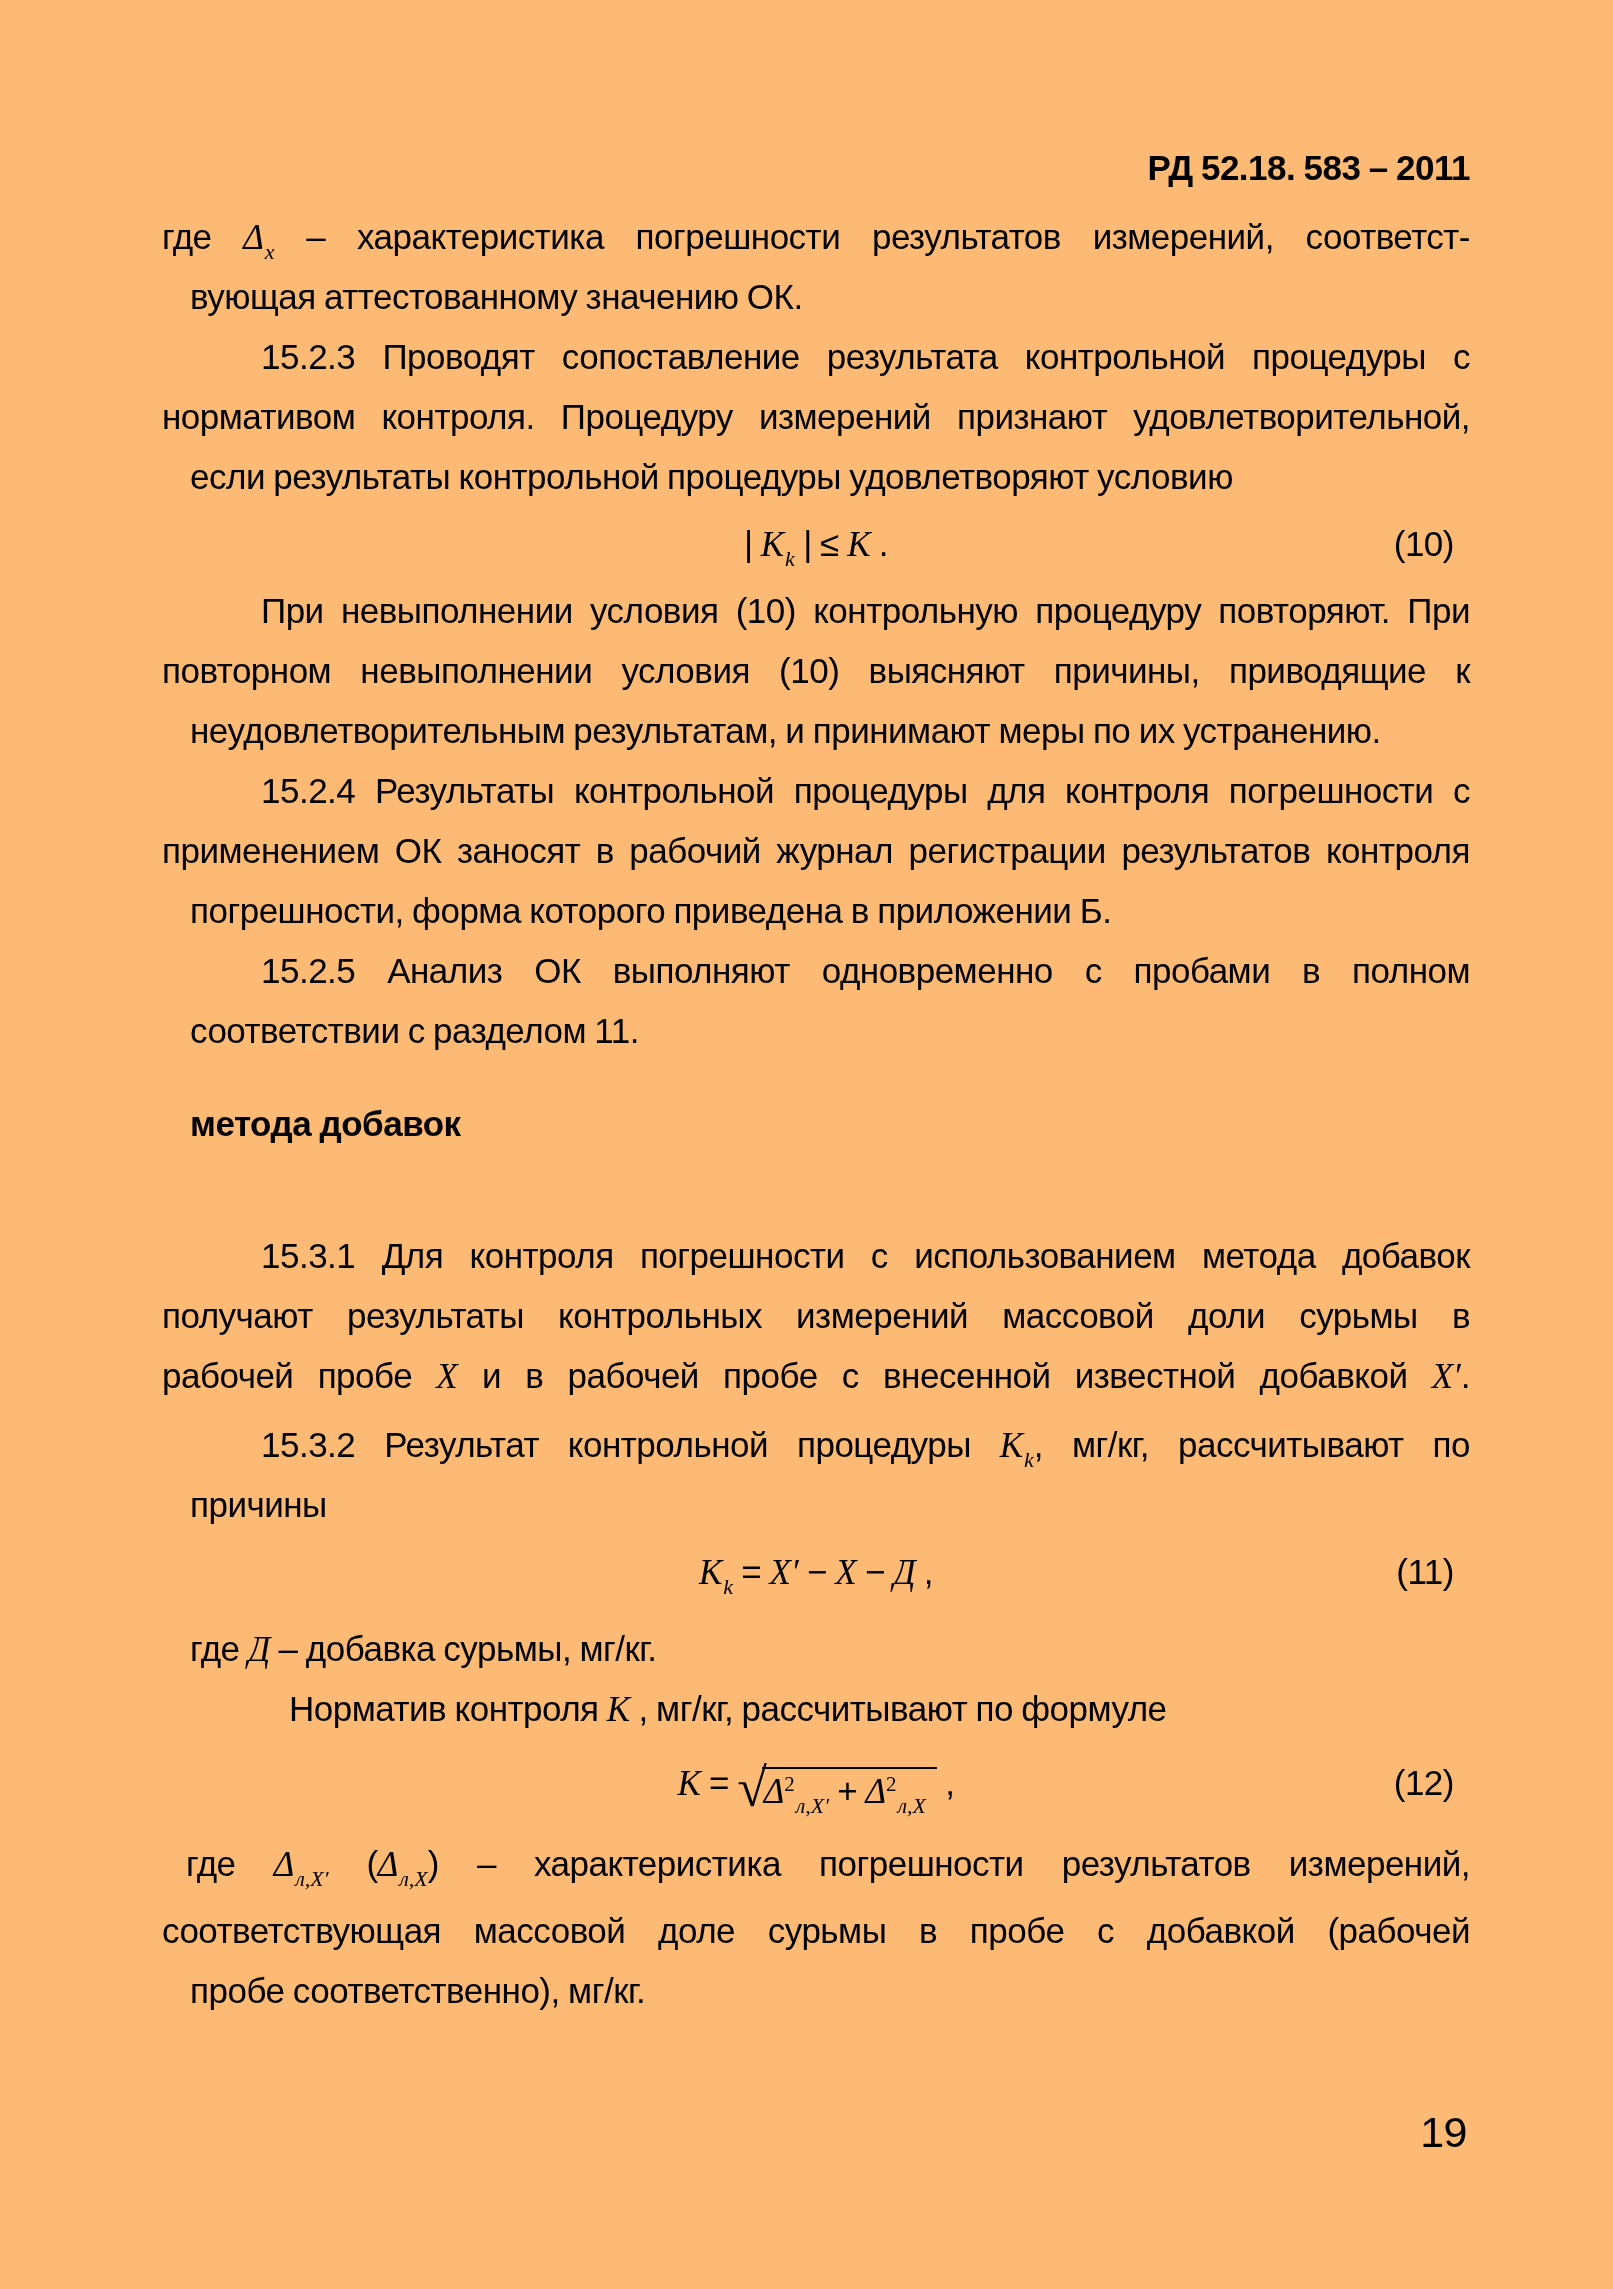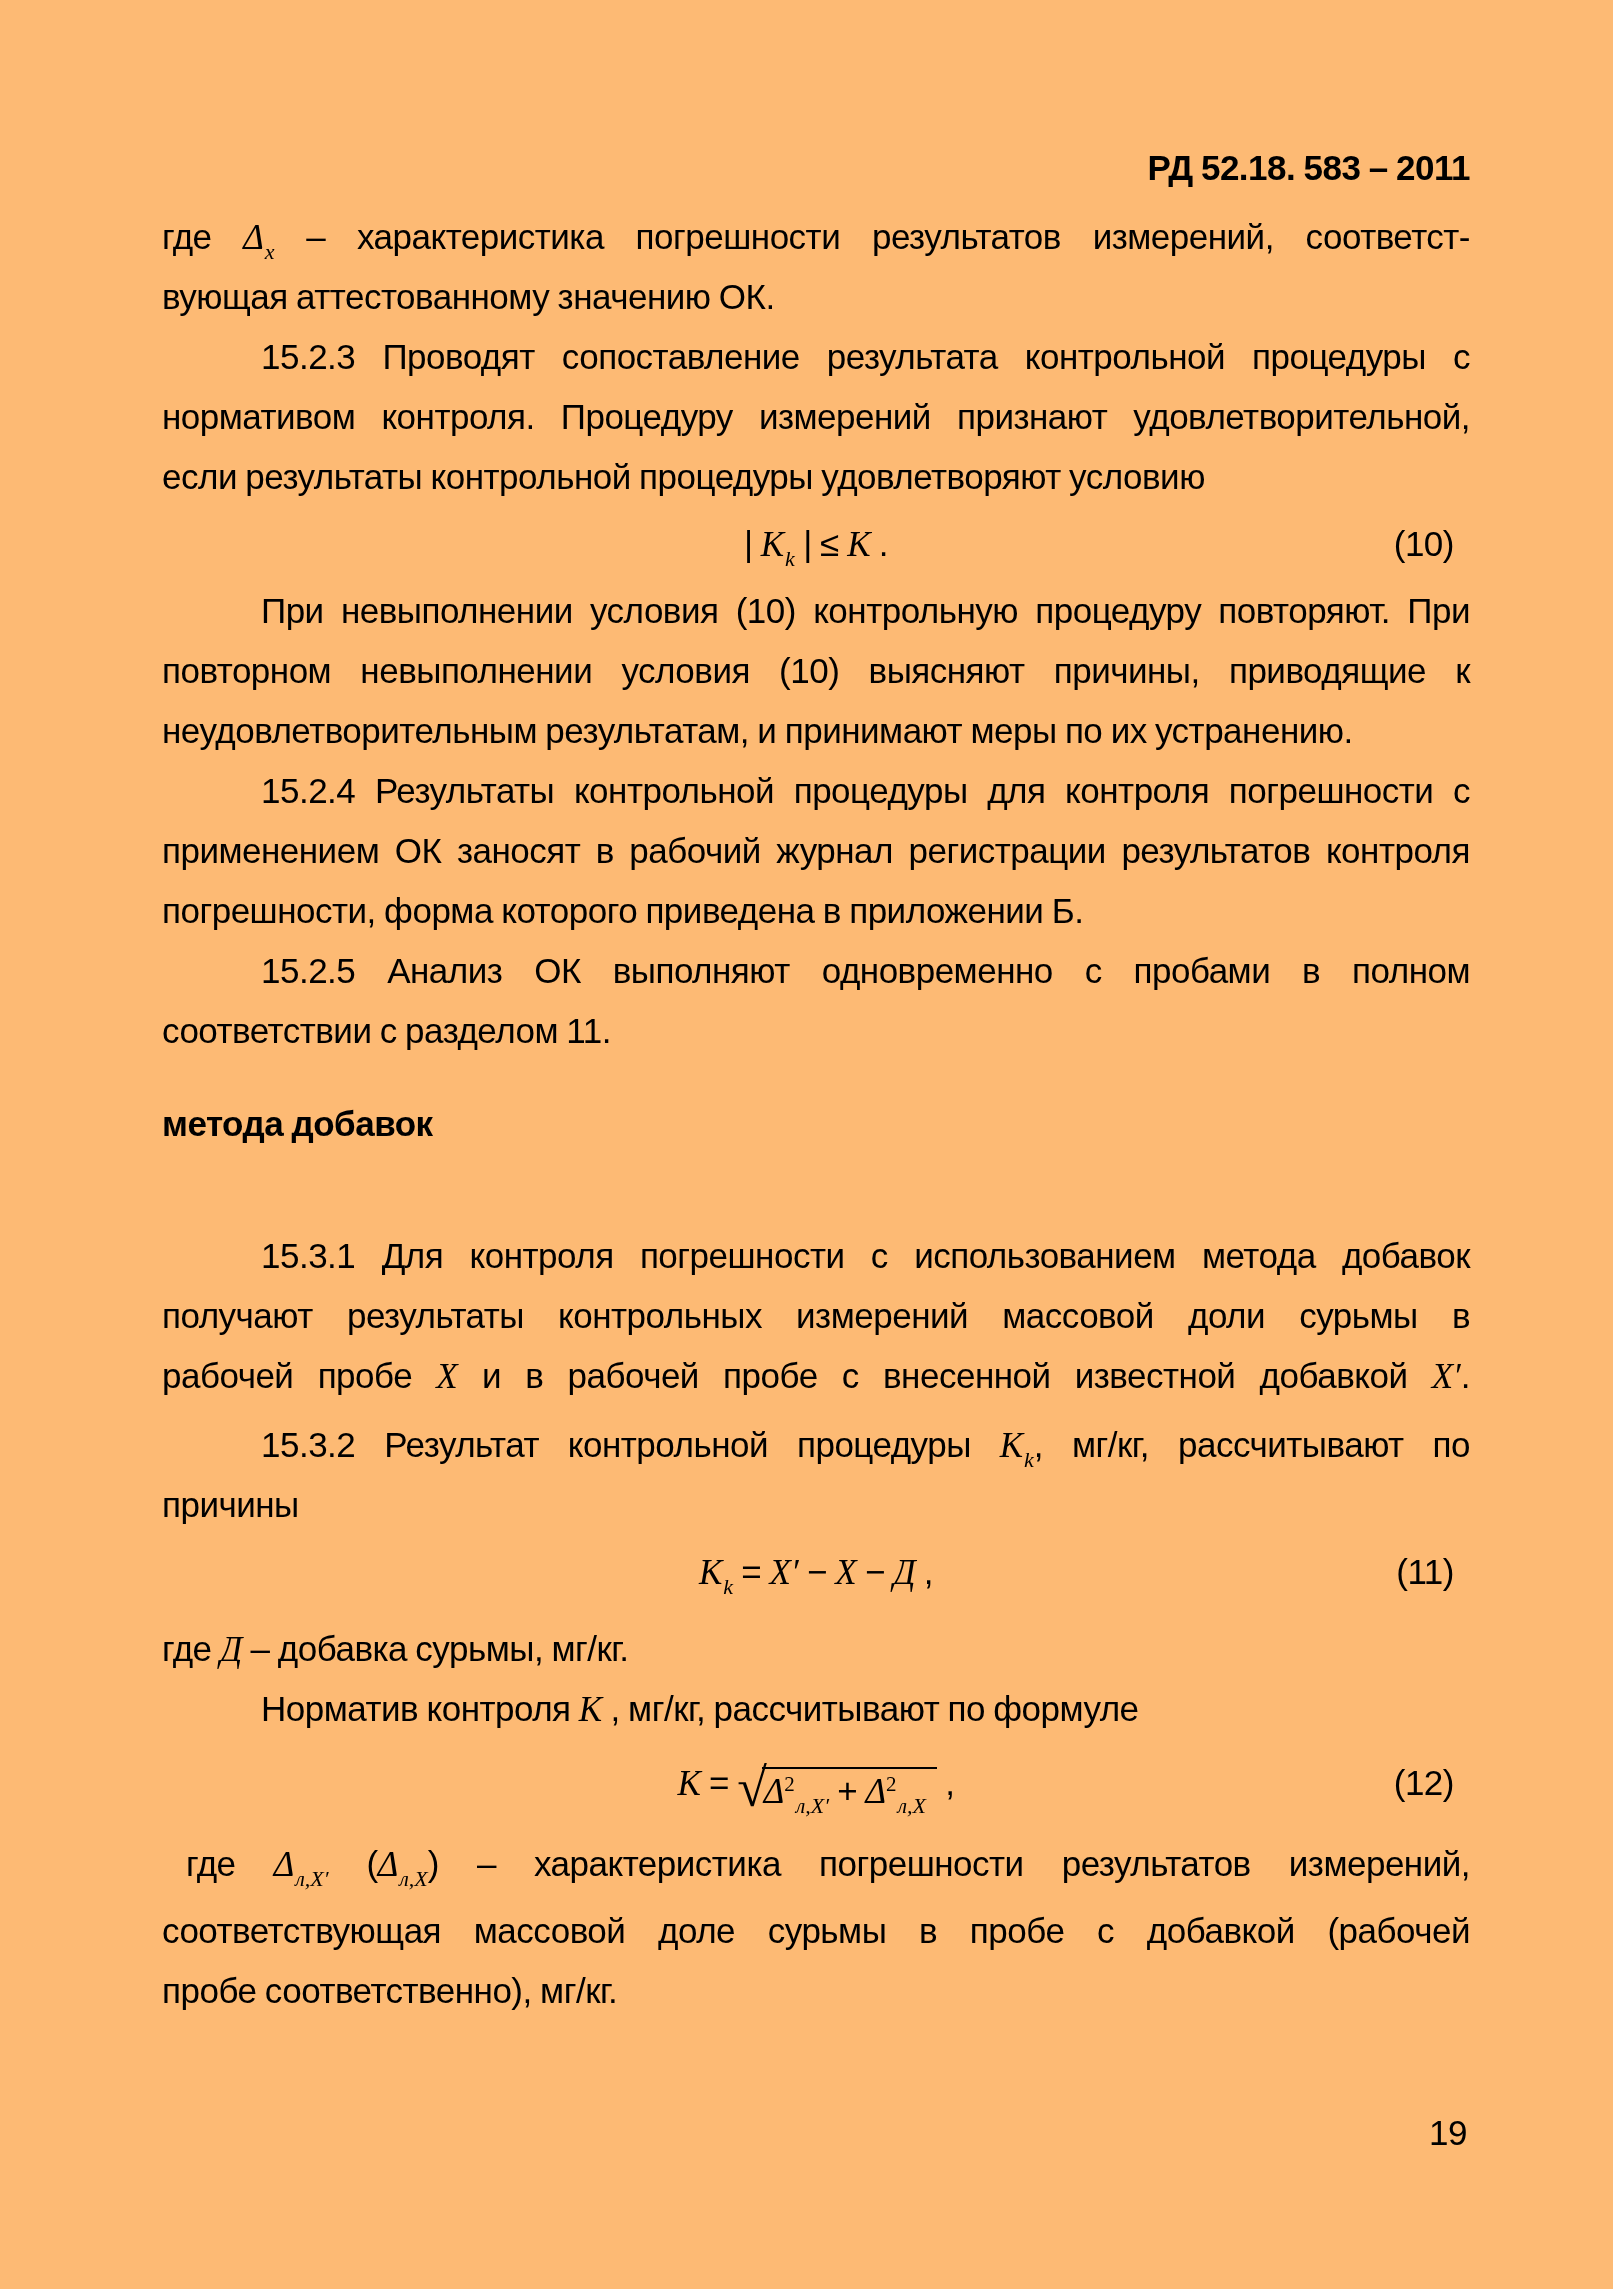--- a/index.html
+++ b/index.html
@@ -19,21 +19,21 @@
   }
   .header-line {
     height: 60px; line-height: 60px;
     text-align: right;
     font-weight: bold;
     margin-bottom: 9.2px;
   }
   .tline { height: 60px; line-height: 60px; }
   .tline.tall { height: 74px; line-height: 74px; margin-left: 24px; }
   .just { text-align: justify; text-align-last: justify; }
-  .left { text-align: left; }
+  .left { text-align: left; margin-left: 28px; }
   .ind  { text-indent: 99px; }
   .bold { font-weight: bold; }
   .formula {
     position: relative;
     height: 74px; line-height: 74px;
     text-align: center;
   }
   .formula.tall { height: 88px; line-height: 88px; }
   .eqno { position: absolute; right: 16px; top: 0; }
   .spacer { width: 100%; }
@@ -69,21 +69,21 @@
     line-height: 37px;
     padding: 3.7px 11px 0 1.8px;
     margin-left: -4.6px;
     text-align: right;
   }
   .pageno {
     position: absolute;
     top: 2114px;
     right: 146px;
     height: 37px; line-height: 37px;
-    font-size: 35px;
+    font-size: 43px;
   }
 </style>
 </head>
 <body>
 
 <div class="page">
   <div class="header-line">РД 52.18. 583 – 2011</div>
 
   <div id="doc">
       <div class="tline just"><span class="tx">где </span><span class="md">Δ</span><span class="msub">x</span><span class="tx"> – характеристика погрешности результатов измерений, соответст-</span></div>

